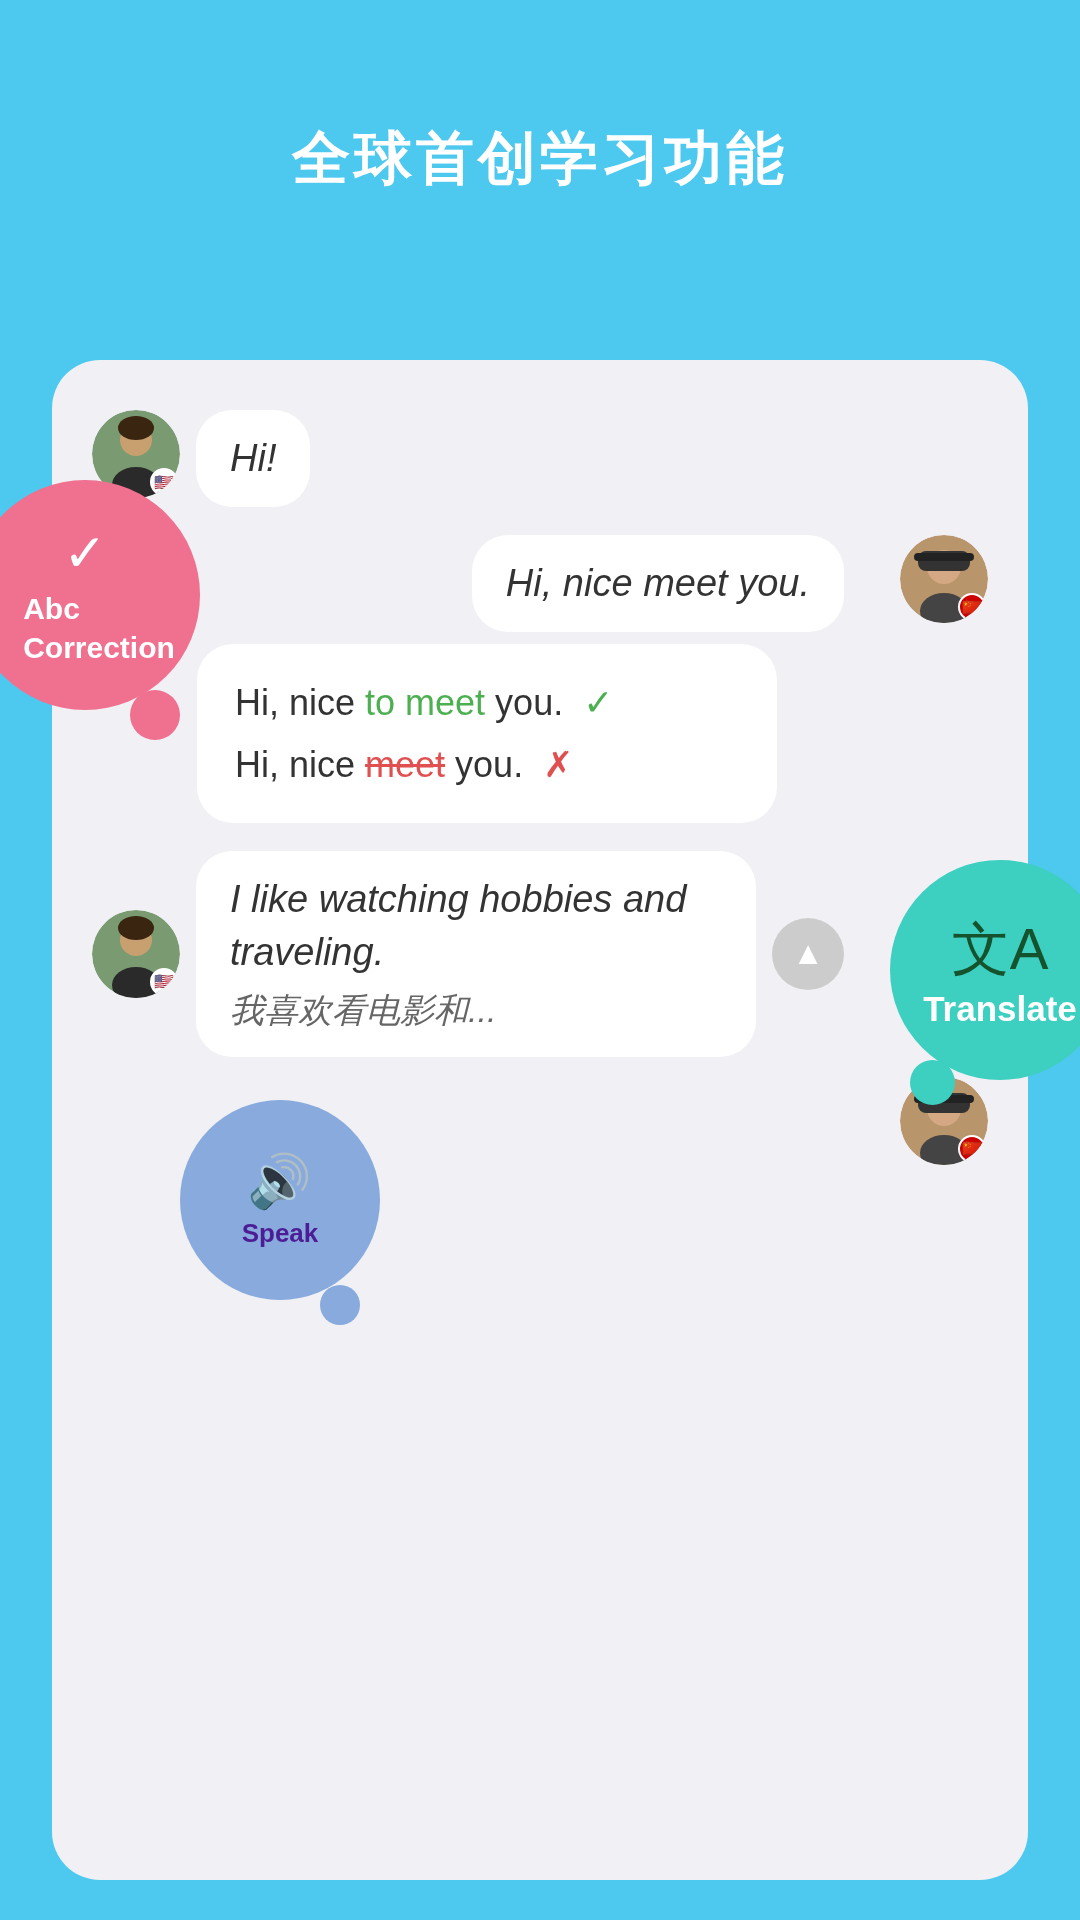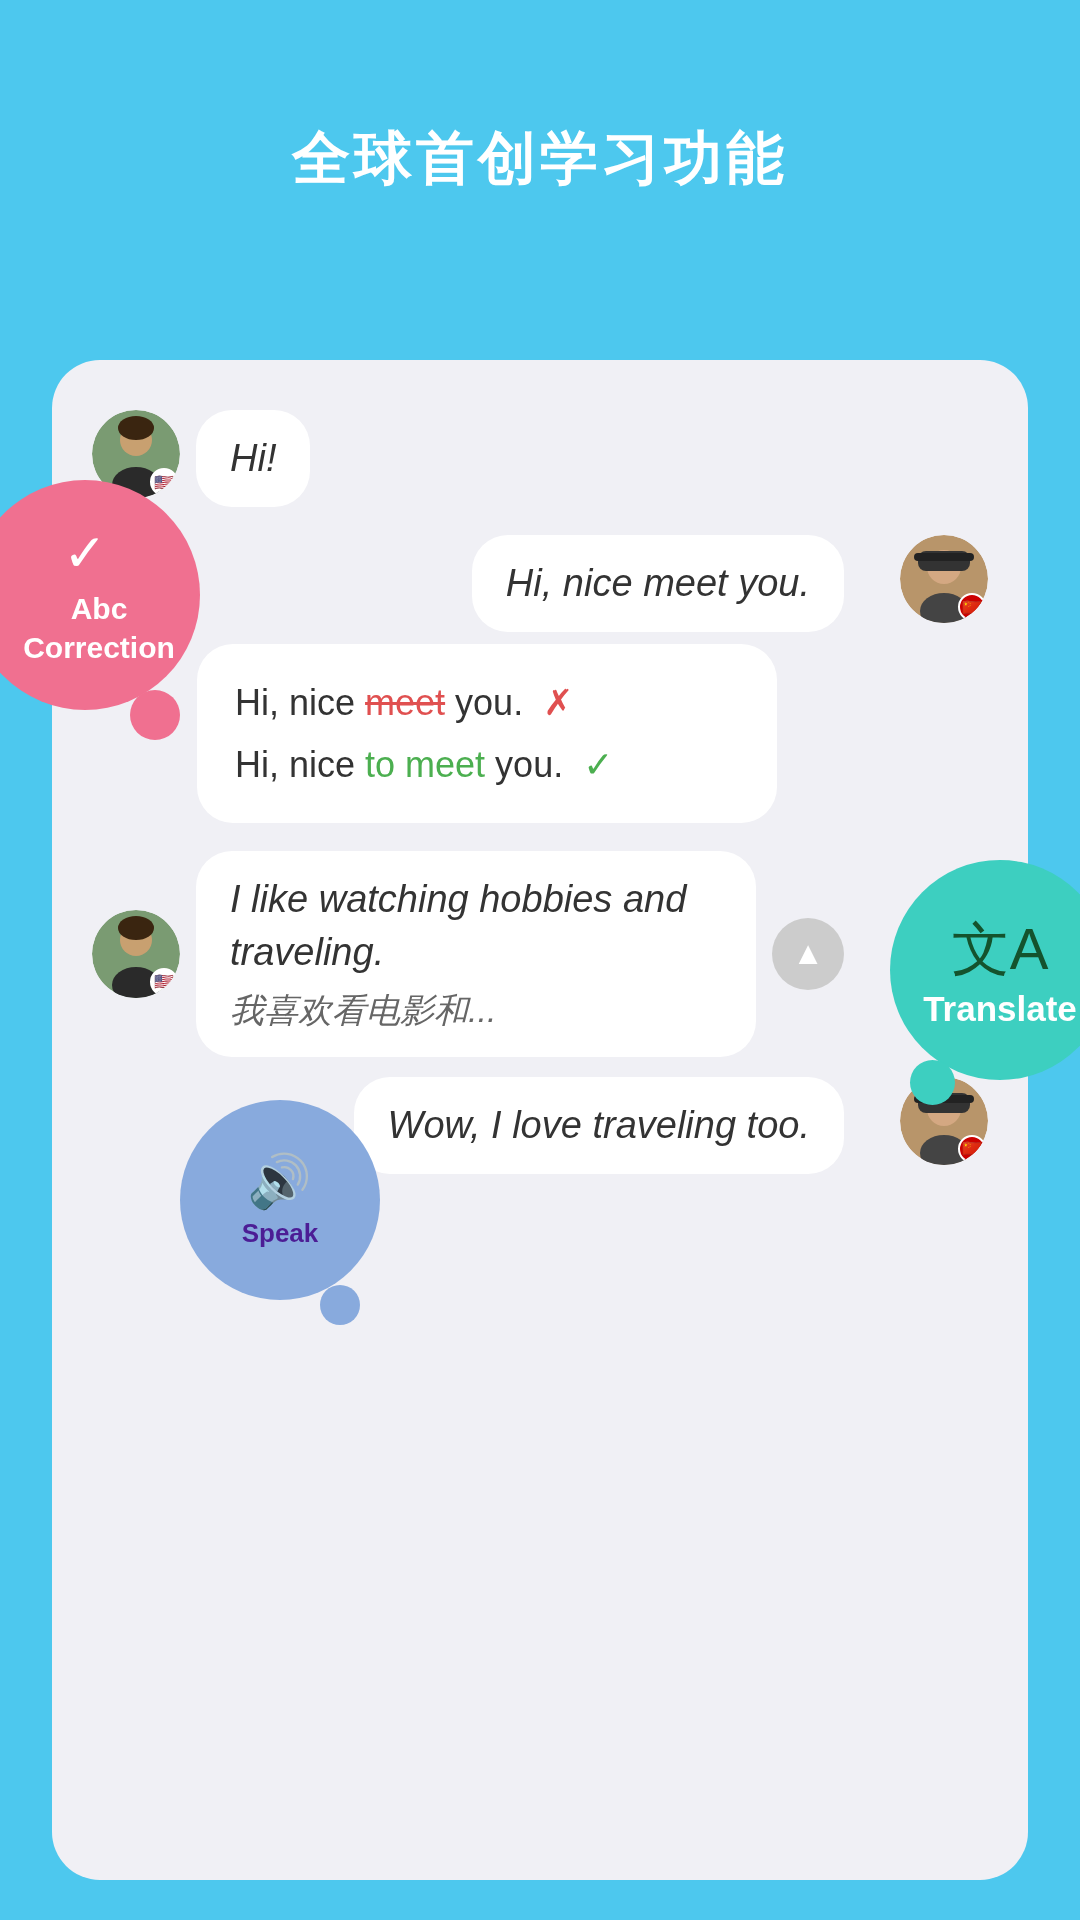--- a/index.html
+++ b/index.html
@@ -65,21 +65,21 @@
       color: white;
       font-size: 52px;
       margin-bottom: 6px;
     }
 
     .abc-label {
       color: white;
       font-size: 30px;
       font-weight: bold;
       line-height: 1.3;
-      text-align: center;
+      text-align: left;
       margin-left: 28px;
     }
 
     
     .translate-bubble {
       position: absolute;
       top: 860px;
       right: -30px;
       width: 220px;
       height: 220px;
@@ -321,26 +321,26 @@
         <ellipse cx="44" cy="76" rx="24" ry="18" fill="#444"></ellipse>
         <rect x="18" y="16" width="52" height="20" rx="8" fill="#333"></rect>
         <rect x="14" y="18" width="60" height="8" rx="4" fill="#222"></rect>
       </svg>
       <div class="flag-badge cn">🇨🇳</div>
     </div>
   </div>
 
   <div class="correction-box">
     <div>
+      Hi, nice <span class="correct-word">to meet</span> you.
+      <span class="check-mark">✓</span>
+    </div>
+    <div>
       Hi, nice <span class="strikethrough">meet</span> you.
       <span class="x-mark">✗</span>
-    </div>
-    <div>
-      Hi, nice <span class="correct-word">to meet</span> you.
-      <span class="check-mark">✓</span>
     </div>
   </div>
 
 
   <div class="chat-row" style="align-items: center; margin-bottom: 20px;">
     <div class="avatar">
       <svg width="88" height="88" viewBox="0 0 88 88">
         <circle cx="44" cy="44" r="44" fill="#7A9B72"></circle>
         <circle cx="44" cy="30" r="16" fill="#C8A070"></circle>
         <ellipse cx="44" cy="75" rx="24" ry="18" fill="#2A2A2A"></ellipse>
@@ -349,21 +349,20 @@
       <div class="flag-badge us">🇺🇸</div>
     </div>
     <div class="bubble left" style="flex:1; margin-right: 16px;">
       <div>I like watching hobbies and traveling.</div>
       <div class="translation-text">我喜欢看电影和...</div>
     </div>
     <div class="scroll-up-btn">▲</div>
   </div>
 
   <div class="chat-row right">
-    <div class="bubble right">Wow, I love traveling too.</div>
     <div class="avatar">
       <svg width="88" height="88" viewBox="0 0 88 88">
         <circle cx="44" cy="44" r="44" fill="#B8956A"></circle>
         <circle cx="44" cy="32" r="17" fill="#D4A882"></circle>
         <ellipse cx="44" cy="76" rx="24" ry="18" fill="#444"></ellipse>
         <rect x="18" y="16" width="52" height="20" rx="8" fill="#333"></rect>
         <rect x="14" y="18" width="60" height="8" rx="4" fill="#222"></rect>
       </svg>
       <div class="flag-badge cn">🇨🇳</div>
     </div>

